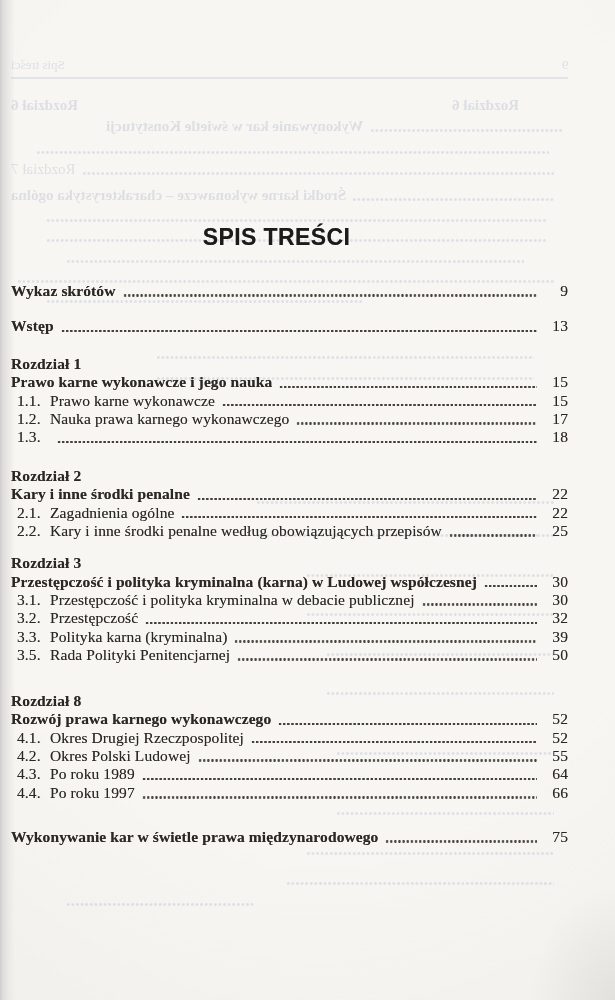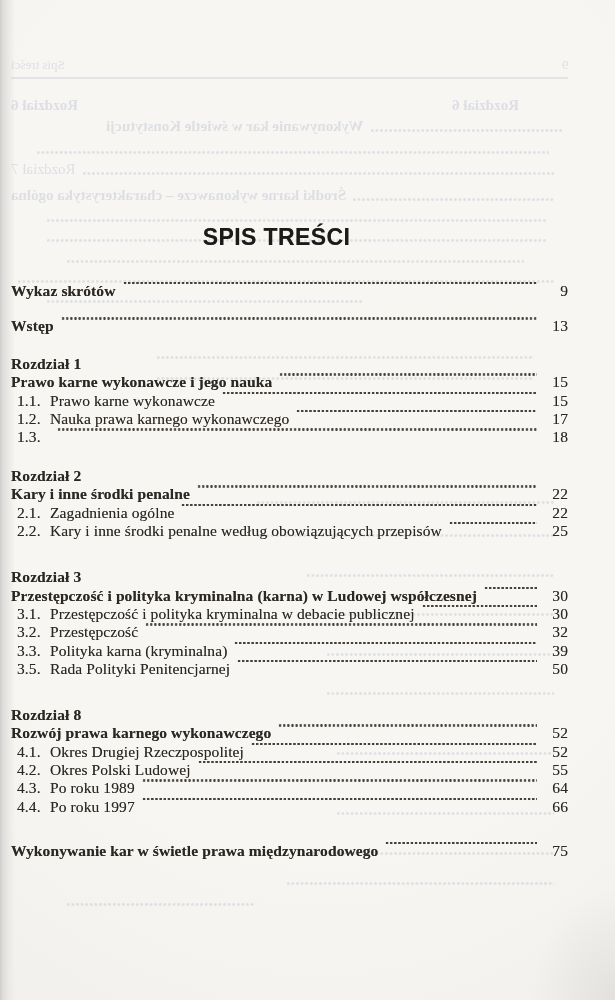--- a/index.html
+++ b/index.html
@@ -19,30 +19,30 @@
     font:bold 23px/25px "Liberation Sans", sans-serif;letter-spacing:.4px;color:#1d1b19;
     text-shadow:0 0 .6px rgba(29,27,25,.55);
   }
 
   
   .content{
     position:absolute;left:11px;top:282px;width:557px;
     font-size:15.5px;line-height:18.35px;color:#2b2722;letter-spacing:.1px;
     text-shadow:0 0 .5px rgba(43,39,34,.5);
   }
-  .t-row{display:flex;align-items:flex-start;height:18.35px;white-space:nowrap;}
+  .t-row{display:flex;align-items:flex-end;height:18.35px;white-space:nowrap;}
   .b{font-weight:bold;}
   .num{flex:none;width:33px;margin-left:6px;}
   .lbl{flex:none;}
   .pg{flex:none;width:26px;text-align:right;}
   .leader{flex:1 1 auto;height:2.4px;margin:0 5px 3.6px 7px;
     background-image:radial-gradient(circle,#45403a 1.02px,rgba(69,64,58,0) 1.32px);
     background-size:4.15px 2.4px;background-position:0 50%;}
   .mt-wstep{margin-top:17px;}
-  .sec1{margin-top:19.3px;}.sec2{margin-top:20.3px;}.sec3{margin-top:28px;}
+  .sec1{margin-top:19.3px;}.sec2{margin-top:20.3px;}.sec3{margin-top:14px;}
   .sec4{margin-top:27.6px;}.sec5{margin-top:25.9px;}
 
   
   .bleed{position:absolute;inset:0;opacity:.14;filter:blur(.55px);color:#46548c;
     font-size:15px;line-height:18px;}
   .b-row{position:absolute;display:flex;align-items:flex-end;height:18px;white-space:nowrap;}
   .b-row.spread{justify-content:space-between;}
   .b-txt{display:inline-block;transform:scaleX(-1);}
   .b-lead{flex:1 1 auto;height:2.6px;margin:0 6px 3px;
     background-image:radial-gradient(circle,#55639b 1.1px,rgba(85,99,155,0) 1.45px);

